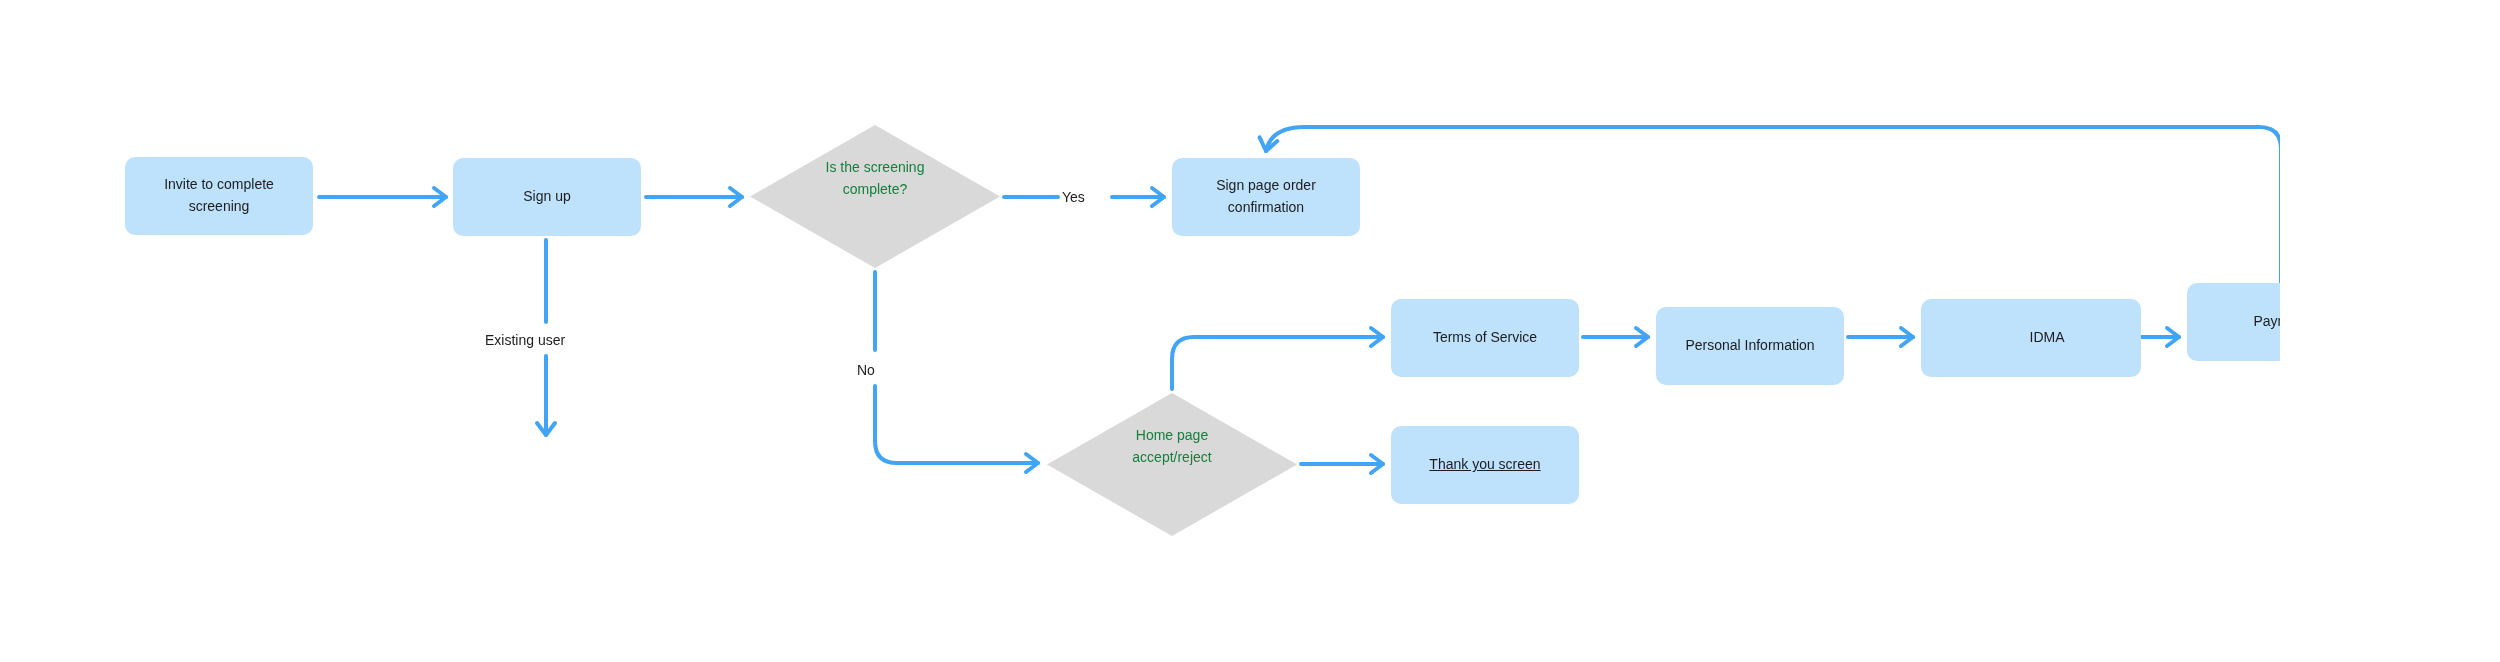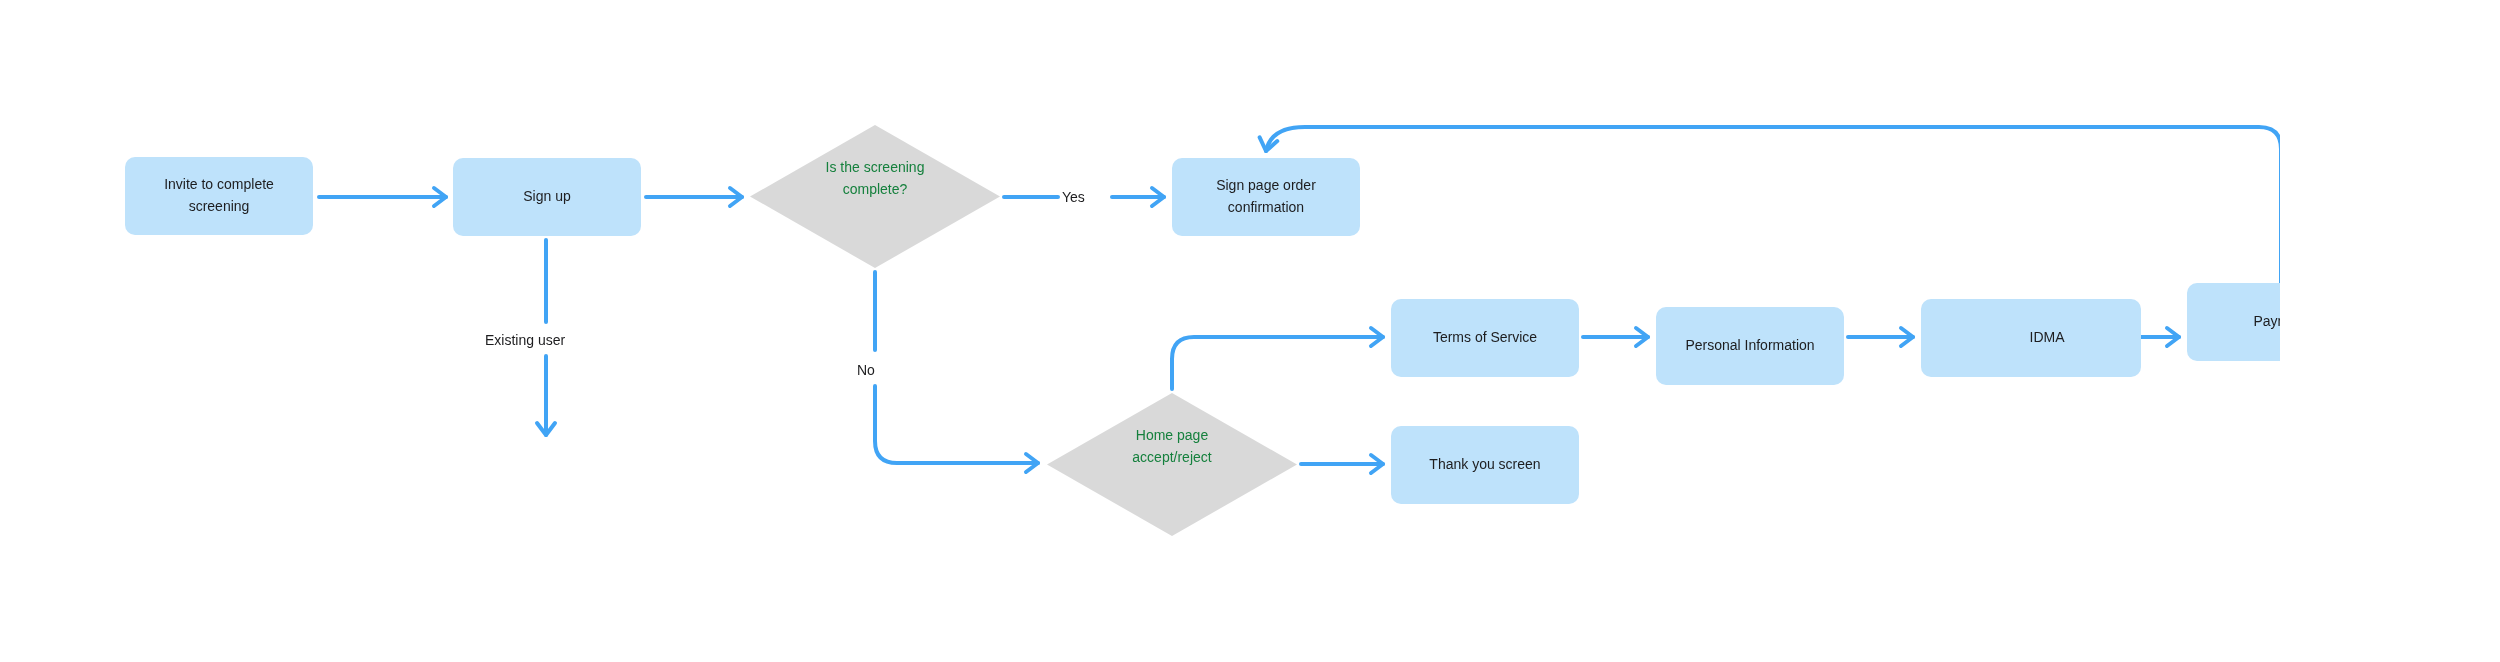--- a/index.html
+++ b/index.html
@@ -103,21 +103,21 @@
   </div>
   <div class="node" style="left:1656px; top:299px;margin-top:8px;">
     <span>Personal Information</span>
   </div>
   <div class="node" style="left:1921px; top:299px;padding-left:32px;">
     <span>IDMA</span>
   </div>
   <div class="node" style="left:2187px; top:283px;">
     <span>Payment</span>
   </div>
-  <div class="node" style="left:1391px; top:426px;">
+  <div class="node" style="left:1391px; top:426px;text-decoration:underline;">
     <span>Thank you screen</span>
   </div>
 
   <div class="dlabel" style="left:775px; top:157px;">
     <span>Is the screening
 complete?</span>
   </div>
   <div class="dlabel" style="left:1072px; top:425px;">
     <span>Home page
 accept/reject</span>

